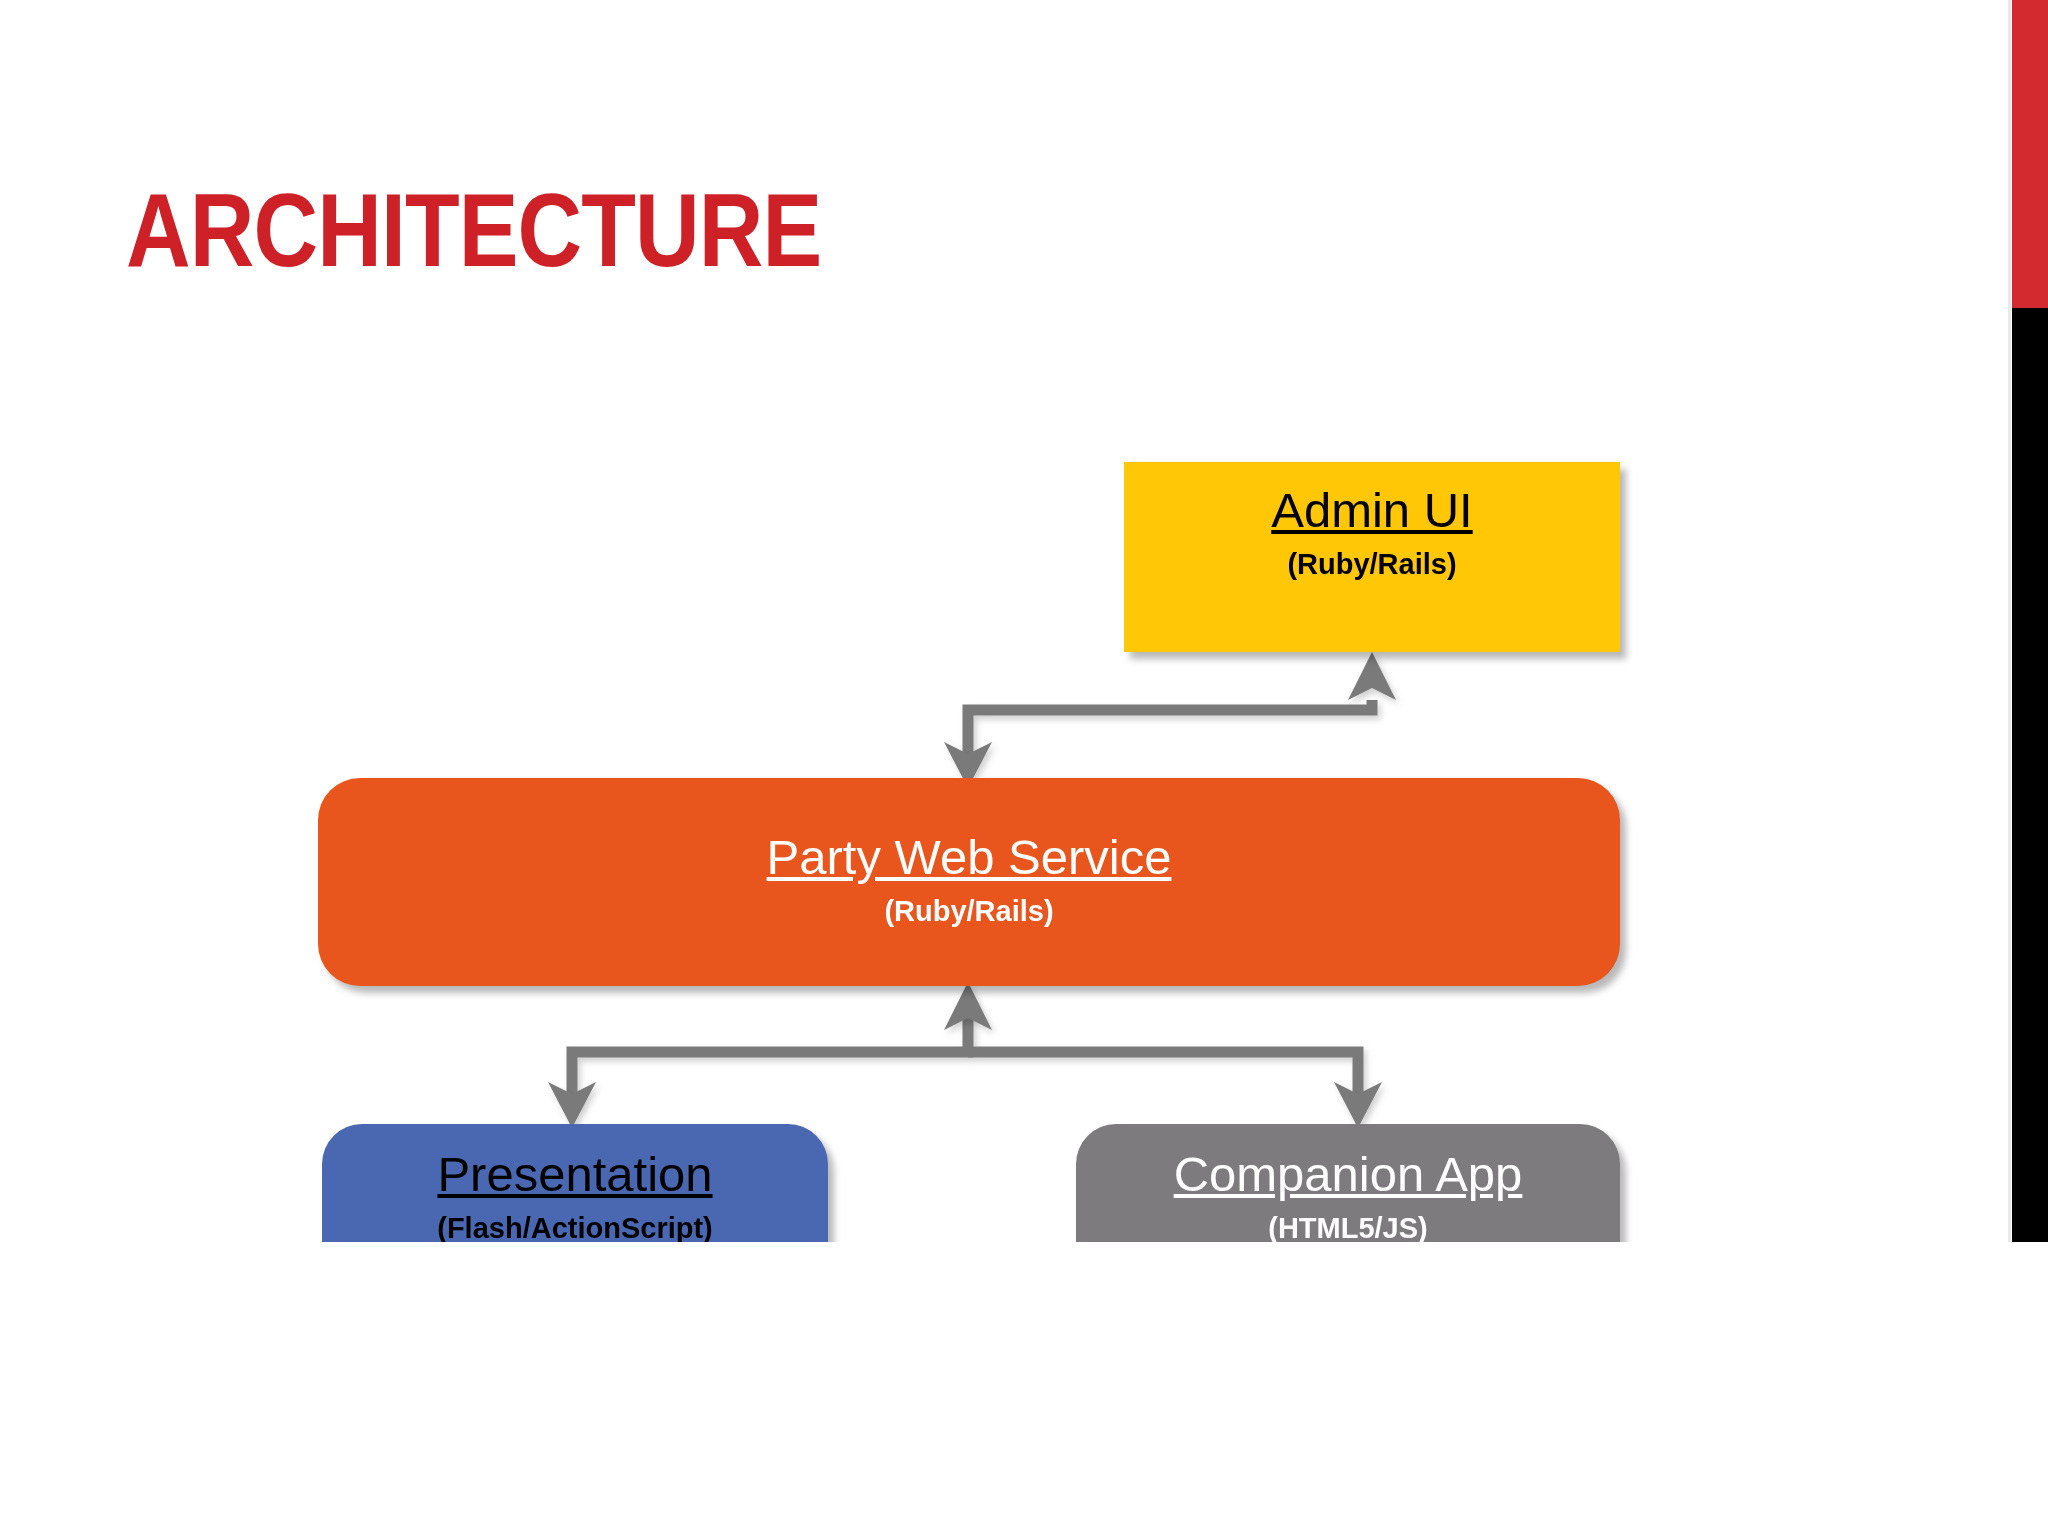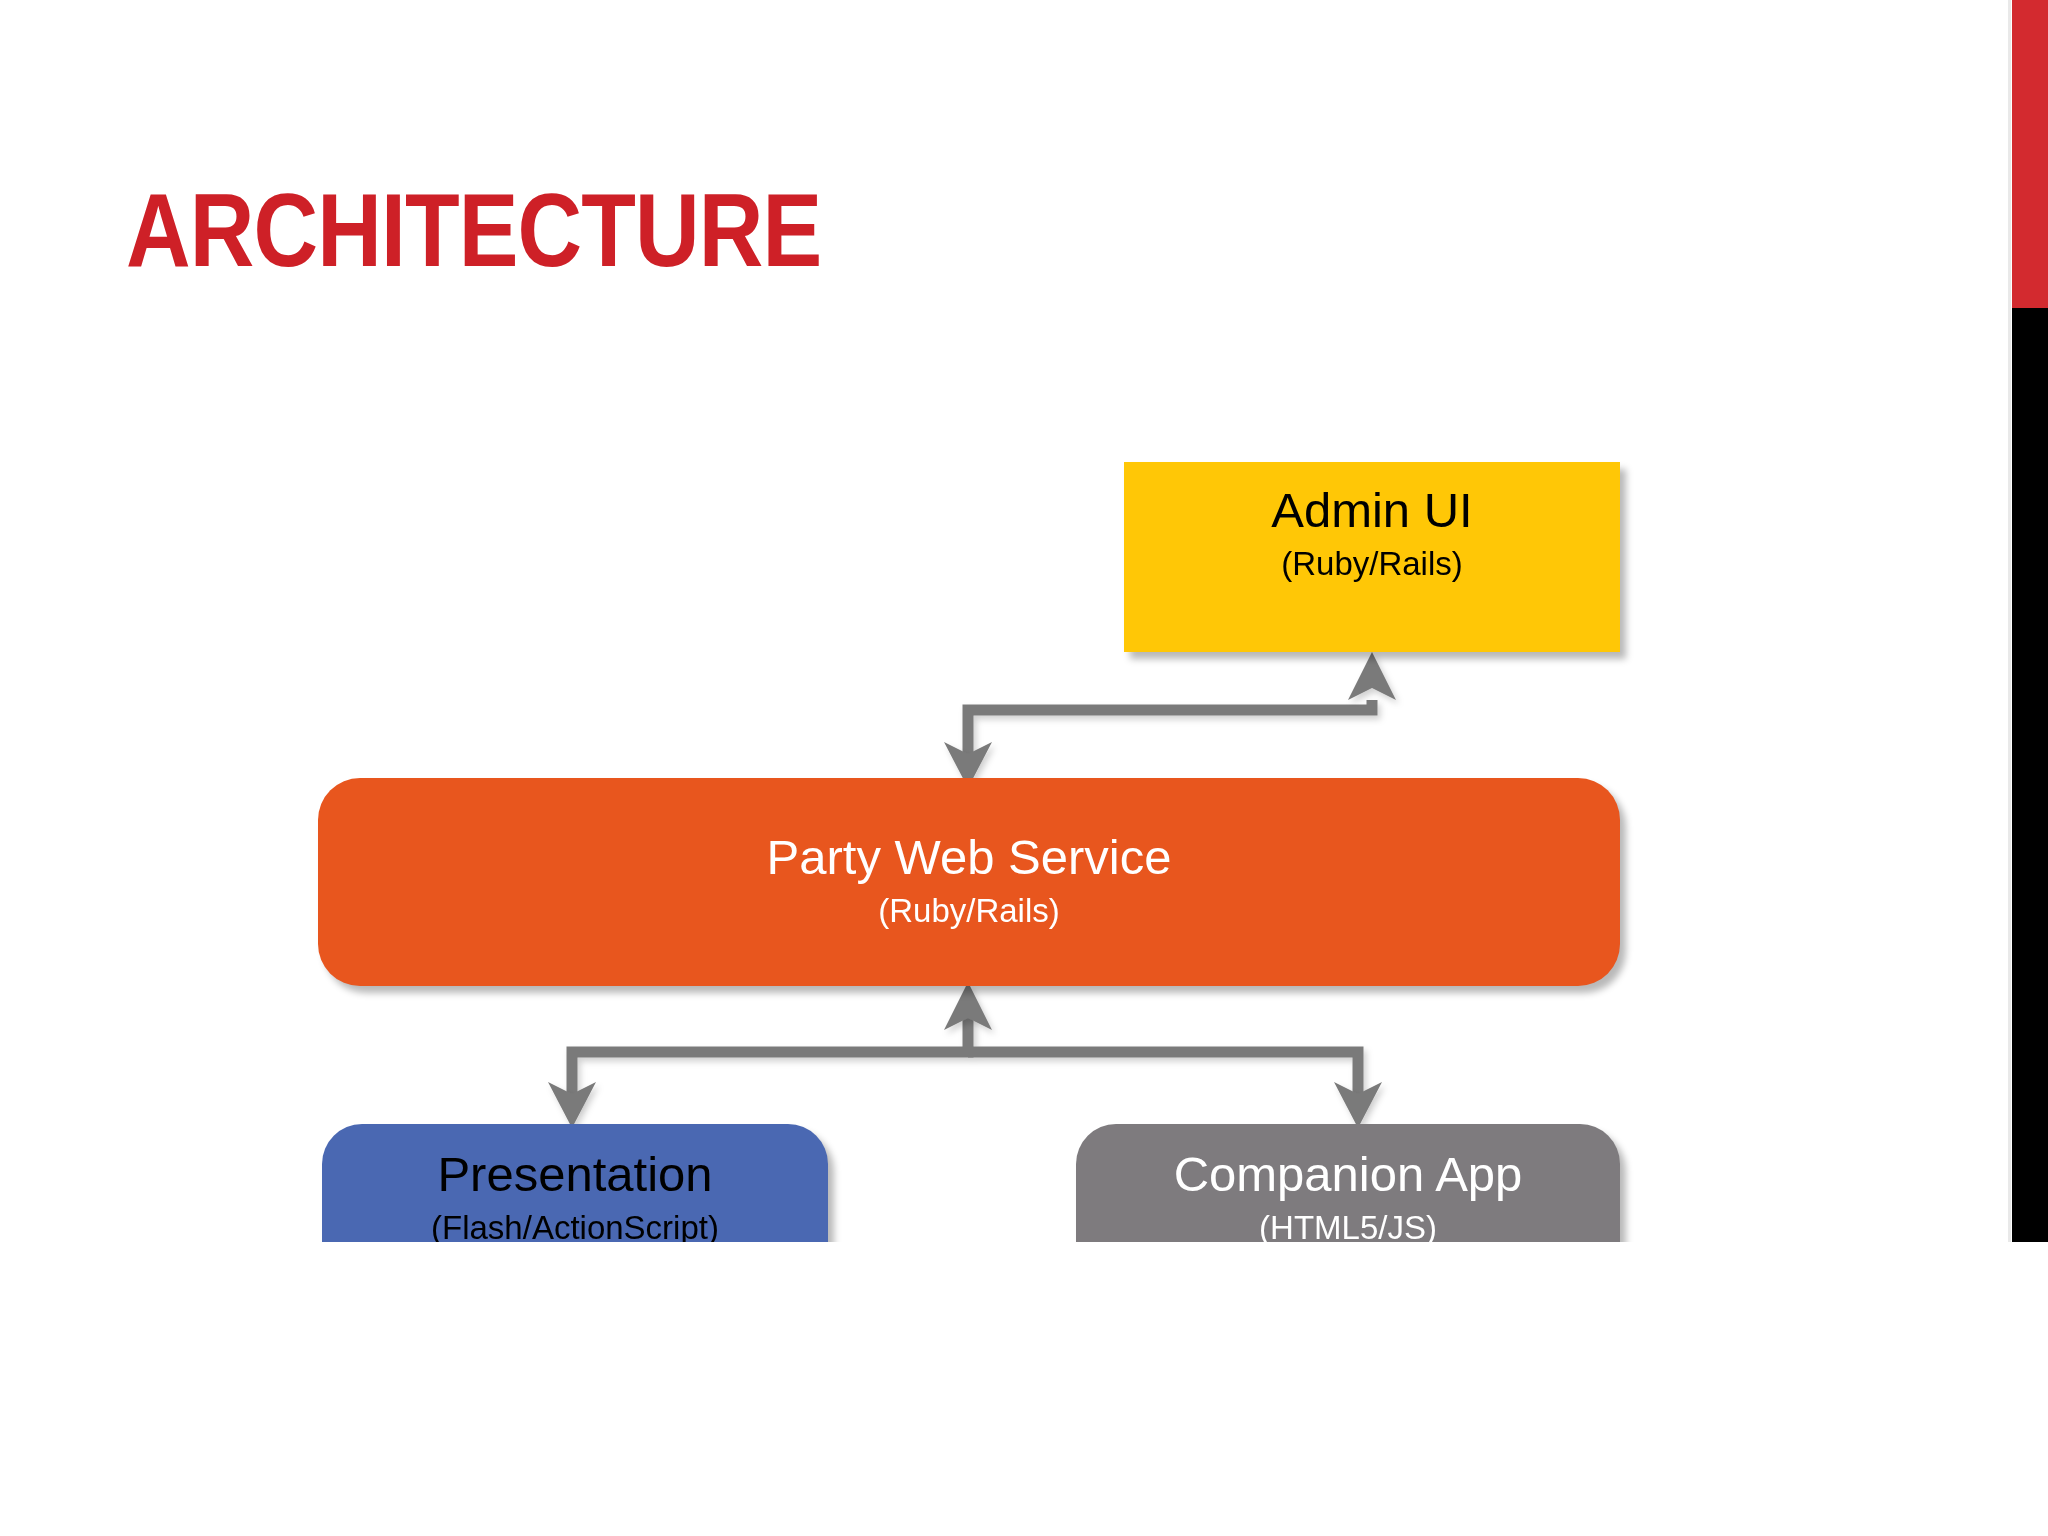--- a/index.html
+++ b/index.html
@@ -67,25 +67,27 @@
     align-items: center;
     justify-content: center;
     text-align: center;
     box-sizing: border-box;
     box-shadow: 6px 7px 7px rgba(0,0,0,0.28);
   }
   .node .title-line {
     font-size: 49px;
     line-height: 57px;
     white-space: nowrap;
+    text-decoration: underline;
   }
   .node .sub-line {
-    font-size: 33px;
+    font-size: 29px;
     line-height: 50px;
     white-space: nowrap;
+    font-weight: bold;
   }
 
   #node-admin-ui {
     left: 1124px;
     top: 462px;
     width: 496px;
     height: 190px;
     background: #FFC706;
     color: #000000;
     border-radius: 0;

